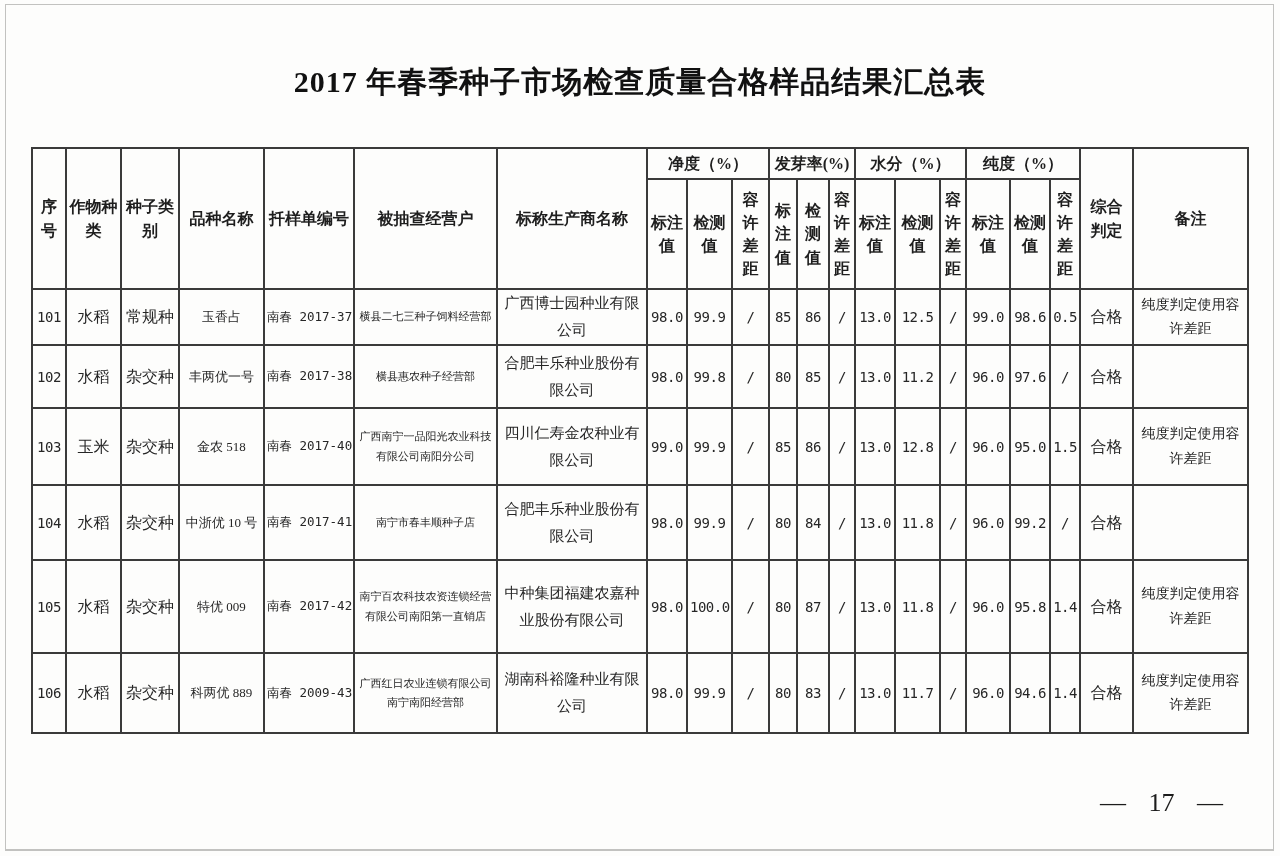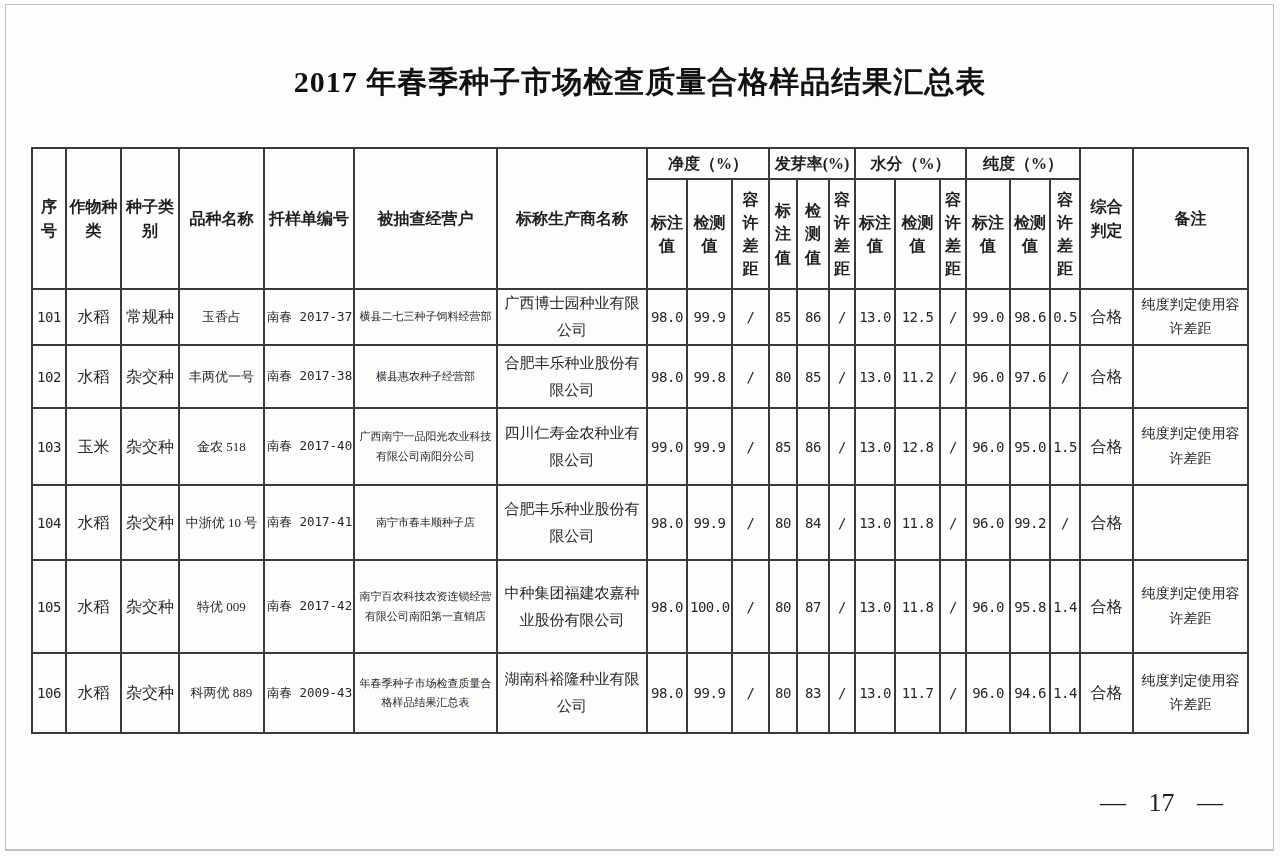--- a/index.html
+++ b/index.html
@@ -261,21 +261,21 @@
         <td class="num">1.4</td>
         <td class="cn16">合格</td>
         <td class="rem">纯度判定使用容许差距</td>
       </tr>
       <tr>
         <td class="num">106</td>
         <td class="cn16">水稻</td>
         <td class="cn16">杂交种</td>
         <td class="variety">科两优 889</td>
         <td class="sample">南春 2009-43</td>
-        <td class="op">年春季种子市场检查质量合格样品结果汇总表</td>
+        <td class="op">广西红日农业连锁有限公司南宁南阳经营部</td>
         <td class="mfr">湖南科裕隆种业有限公司</td>
         <td class="num">98.0</td>
         <td class="num">99.9</td>
         <td class="num">/</td>
         <td class="num">80</td>
         <td class="num">83</td>
         <td class="num">/</td>
         <td class="num">13.0</td>
         <td class="num">11.7</td>
         <td class="num">/</td>

